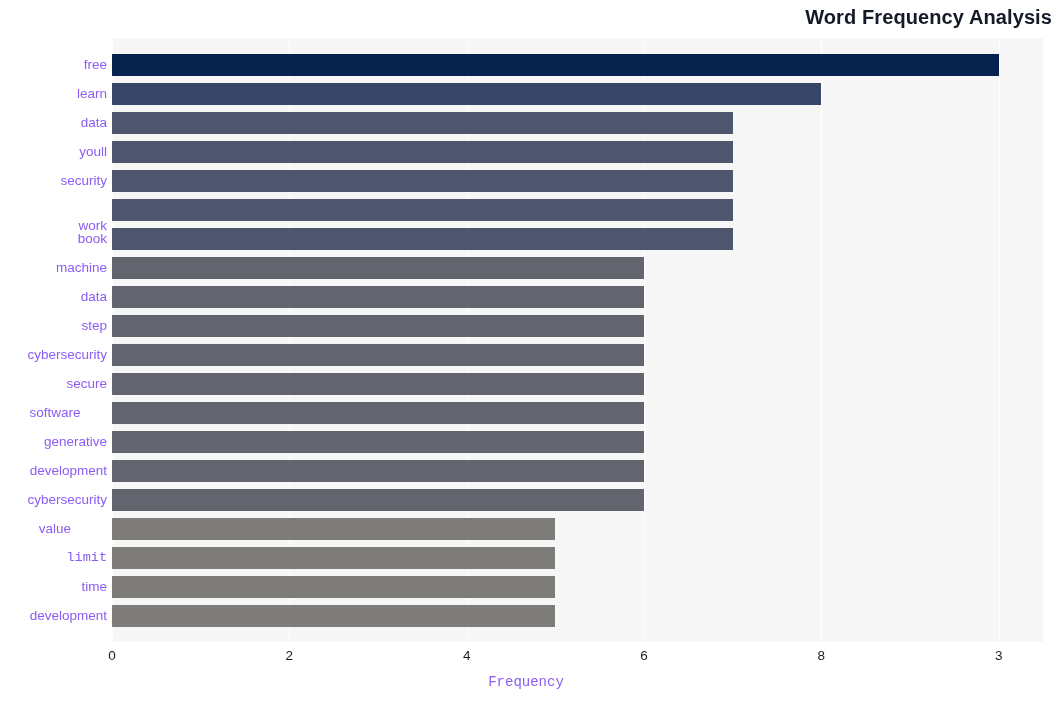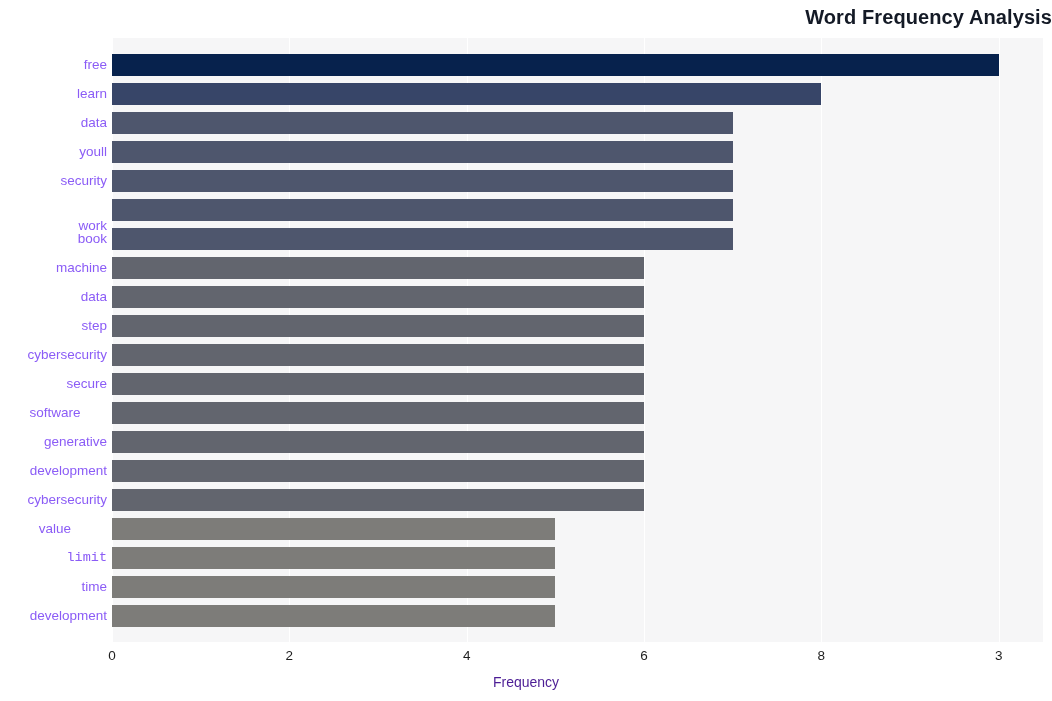--- a/index.html
+++ b/index.html
@@ -91,22 +91,23 @@
     transform: translateX(-50%);
     white-space: nowrap;
   }
   .xaxis-title {
     position: absolute;
     left: 0;
     top: 674px;
     width: 1052px;
     text-align: center;
     font-size: 14px;
-    color: #4c1d95;
+    color: #8b5cf6;
     white-space: nowrap;
+    font-family: Liberation Mono, monospace;
   }
 </style>
 </head>
 <body>
 
 <div id="chart-root">
 
   <div class="chart-title">Word Frequency Analysis</div>
 
   <div class="plot-area" id="plot-area" style="background: rgb(246, 246, 247);">

